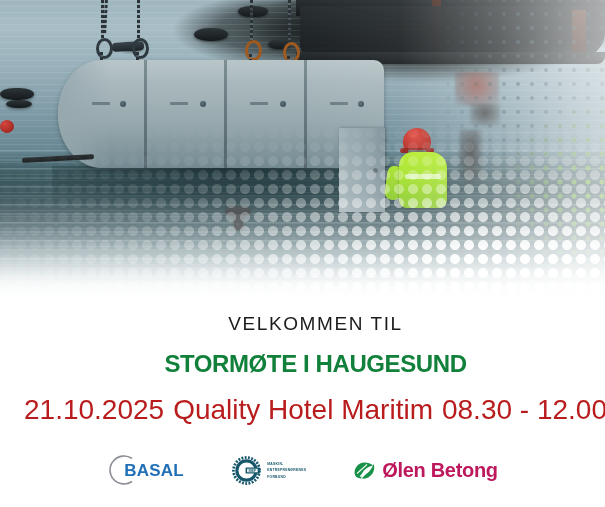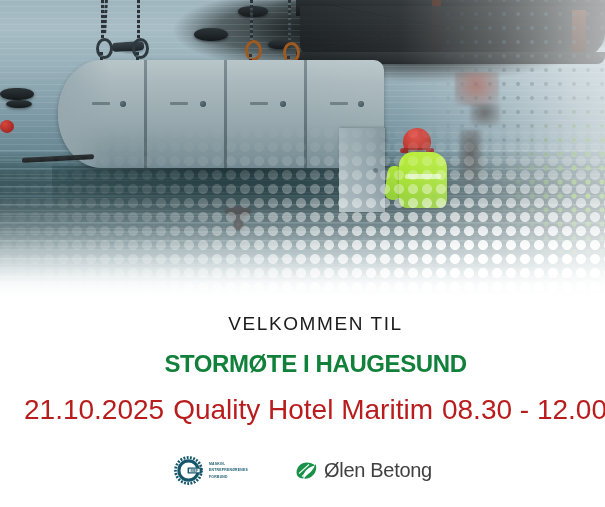--- a/index.html
+++ b/index.html
@@ -319,21 +319,21 @@
     font-weight:700;
     letter-spacing:.25px;
     color:#15566b;
     line-height:4px;
     white-space:nowrap;
   }
 
   .olen-wrap{display:flex;align-items:center;gap:4px;}
   .olen-mark{width:26px;height:21px;display:block;}
   .olen-text{
-    font-size:20px;font-weight:400;color:#404040;letter-spacing:-.3px;
+    font-size:20px;font-weight:700;color:#be185d;letter-spacing:-.3px;
   }
 </style>
 </head>
 <body>
 
 <div id="poster">
 
   <div class="banner">
     <div class="photo"></div>
     <div class="ripples"></div>
@@ -417,20 +417,28 @@
   </div>
 
   <div class="textblock">
     <p class="kicker">VELKOMMEN TIL</p>
     <h1 class="headline">STORMØTE I HAUGESUND</h1>
     <p class="subline"><span>21.10.2025</span><span class="gap"></span><span>Quality Hotel Maritim</span><span class="gap"></span><span>08.30 - 12.00</span></p>
   </div>
 
   <div class="logorow">
 
+    <div class="logo">
+      <div class="basal-wrap">
+        <svg class="basal-arc" viewBox="0 0 32 32">
+          <path d="M25 4.5A14 14 0 1 0 25 27.5" fill="none" stroke="#8c8f96" stroke-width="1.6"></path>
+        </svg>
+        <span class="basal-text">BASAL</span>
+      </div>
+    </div>
 
     <div class="logo mef-wrap">
       <svg class="mef-gear" viewBox="0 0 100 100">
         <g fill="#15566b">
           <circle cx="50" cy="50" r="42" fill="none" stroke="#15566b" stroke-width="9" stroke-dasharray="6 4.6"></circle>
           <circle cx="50" cy="50" r="31" fill="none" stroke="#15566b" stroke-width="10"></circle>
           <rect x="47" y="40" width="46" height="20" rx="2"></rect>
           <rect x="52" y="44" width="34" height="12" rx="1.5" fill="#ffffff"></rect>
         </g>
         <text x="69" y="54.5" font-family="Liberation Sans, sans-serif" font-size="12" font-weight="700" fill="#15566b" text-anchor="middle">MEF</text>

